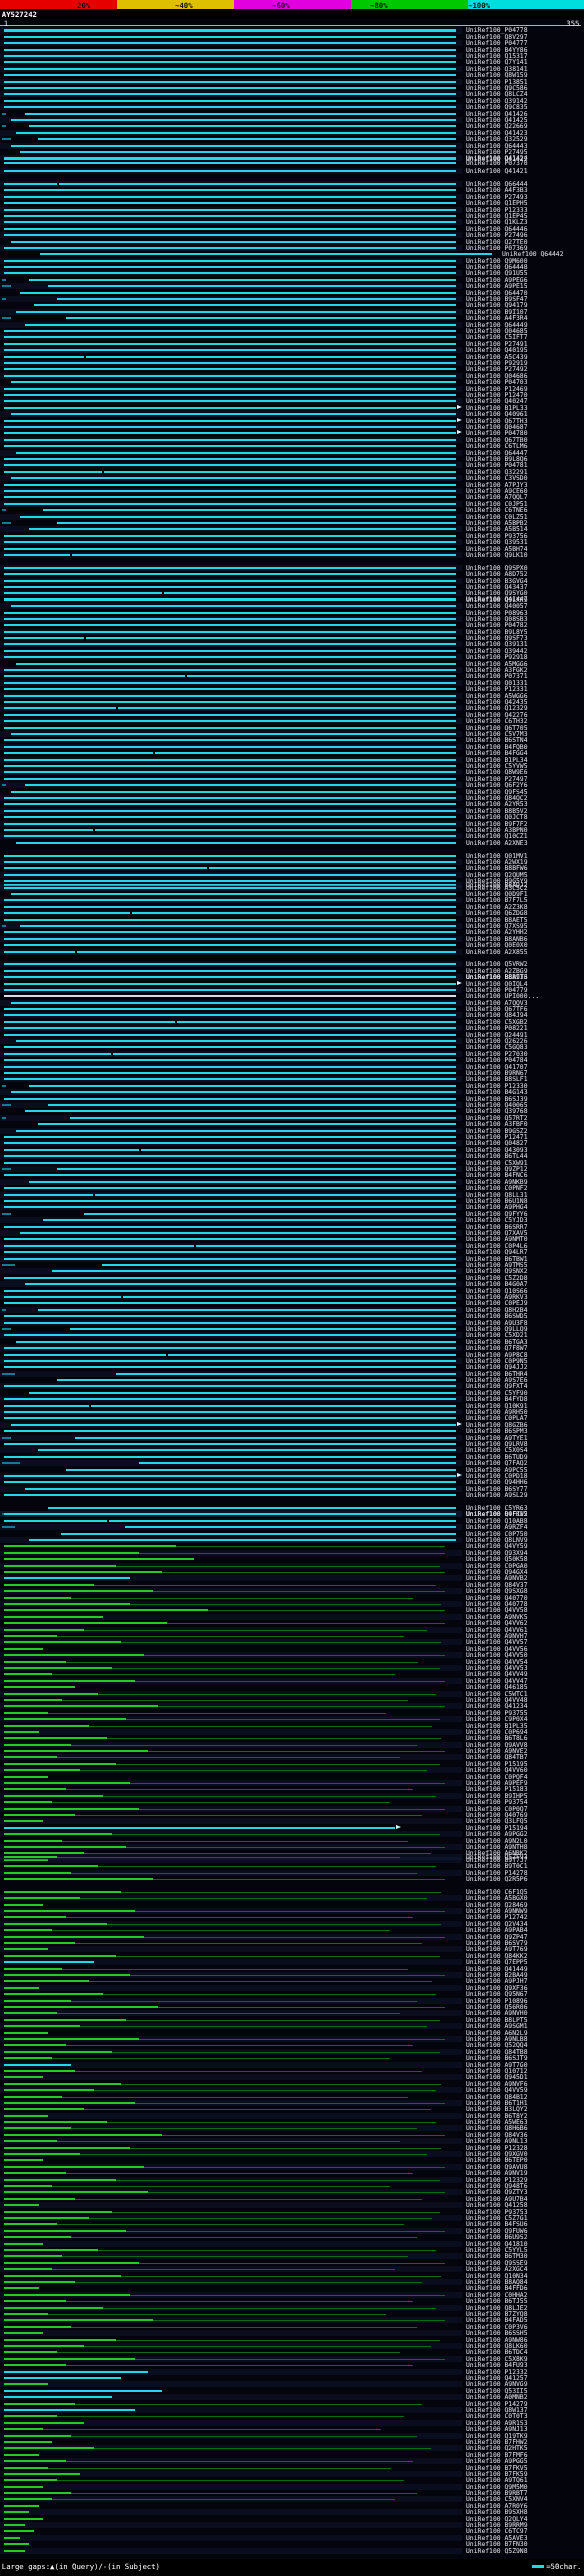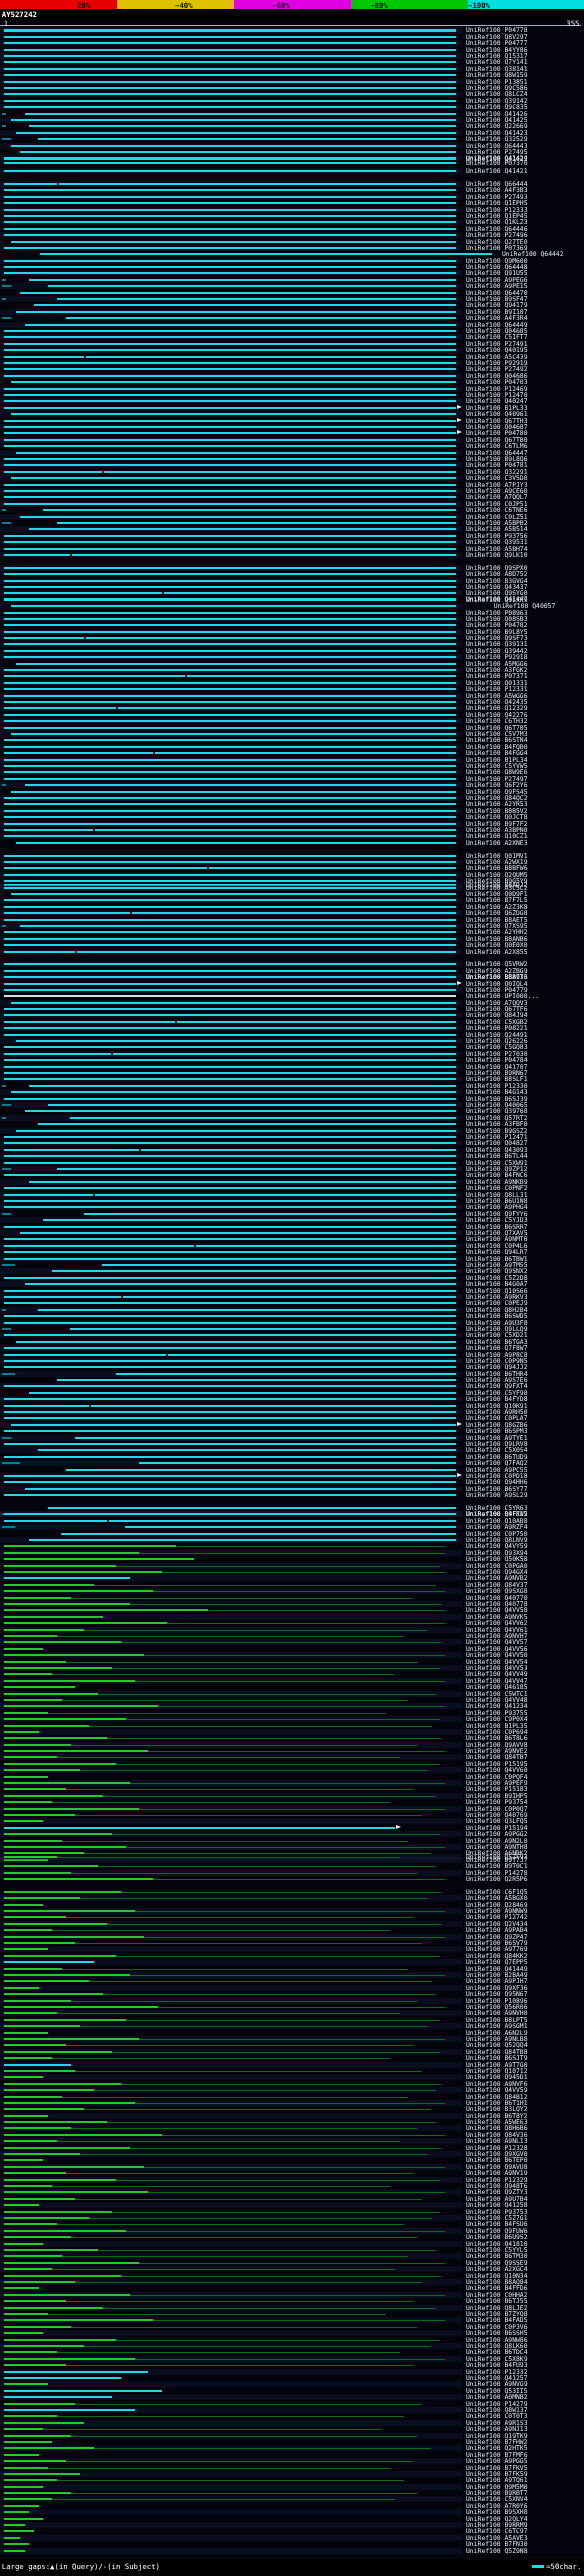--- a/index.html
+++ b/index.html
@@ -478,21 +478,21 @@
     </div>
     <div class="hit-row" style="top: 590px;">
       <div class="bar" style="left: 3.7px; width: 452px; background: rgb(31, 217, 232);"></div>
       <div class="bar" style="left: 162px; width: 1.8px; background: rgb(0, 0, 0);"></div>
       <div class="hit-label">UniRef100_Q9SYG0</div>
     </div>
     <div class="hit-row" style="top: 597px;">
       <div class="bar" style="left: 3.7px; width: 452px; background: rgb(31, 217, 232);"></div>
       <div class="hit-label">UniRef100_Q9LXK9</div>
     </div>
-    <div class="hit-row" style="top: 603px; text-align: center;">
+    <div class="hit-row" style="top: 603px;">
       <div class="bar" style="left: 11px; width: 445px; background: rgb(31, 217, 232);"></div>
       <div class="hit-label">UniRef100_Q40057</div>
     </div>
     <div class="hit-row" style="top: 610px;">
       <div class="bar" style="left: 3.7px; width: 452px; background: rgb(31, 217, 232);"></div>
       <div class="hit-label">UniRef100_P08963</div>
     </div>
     <div class="hit-row" style="top: 616px;">
       <div class="bar" style="left: 3.7px; width: 452px; background: rgb(31, 217, 232);"></div>
       <div class="hit-label">UniRef100_Q08SB3</div>

